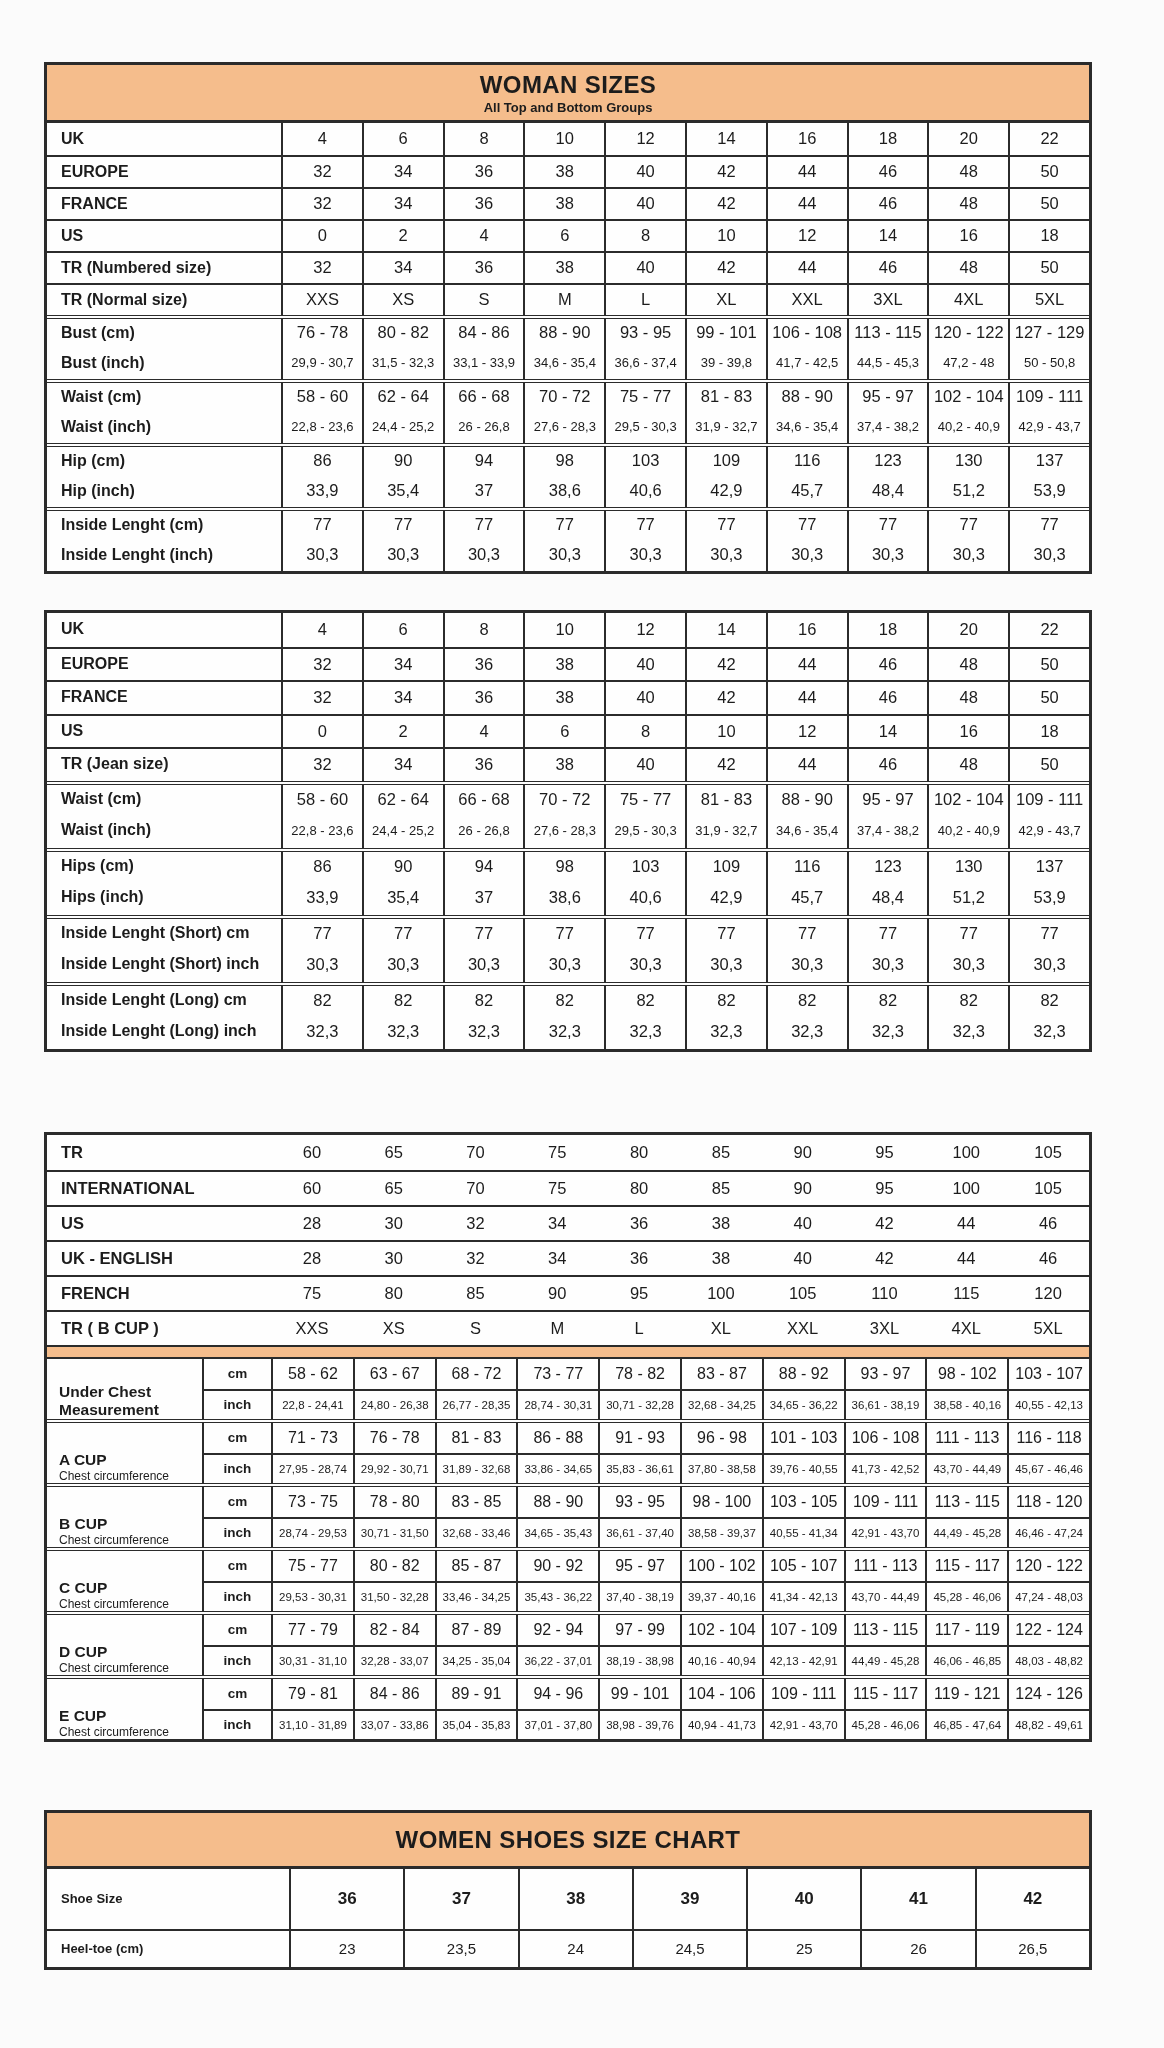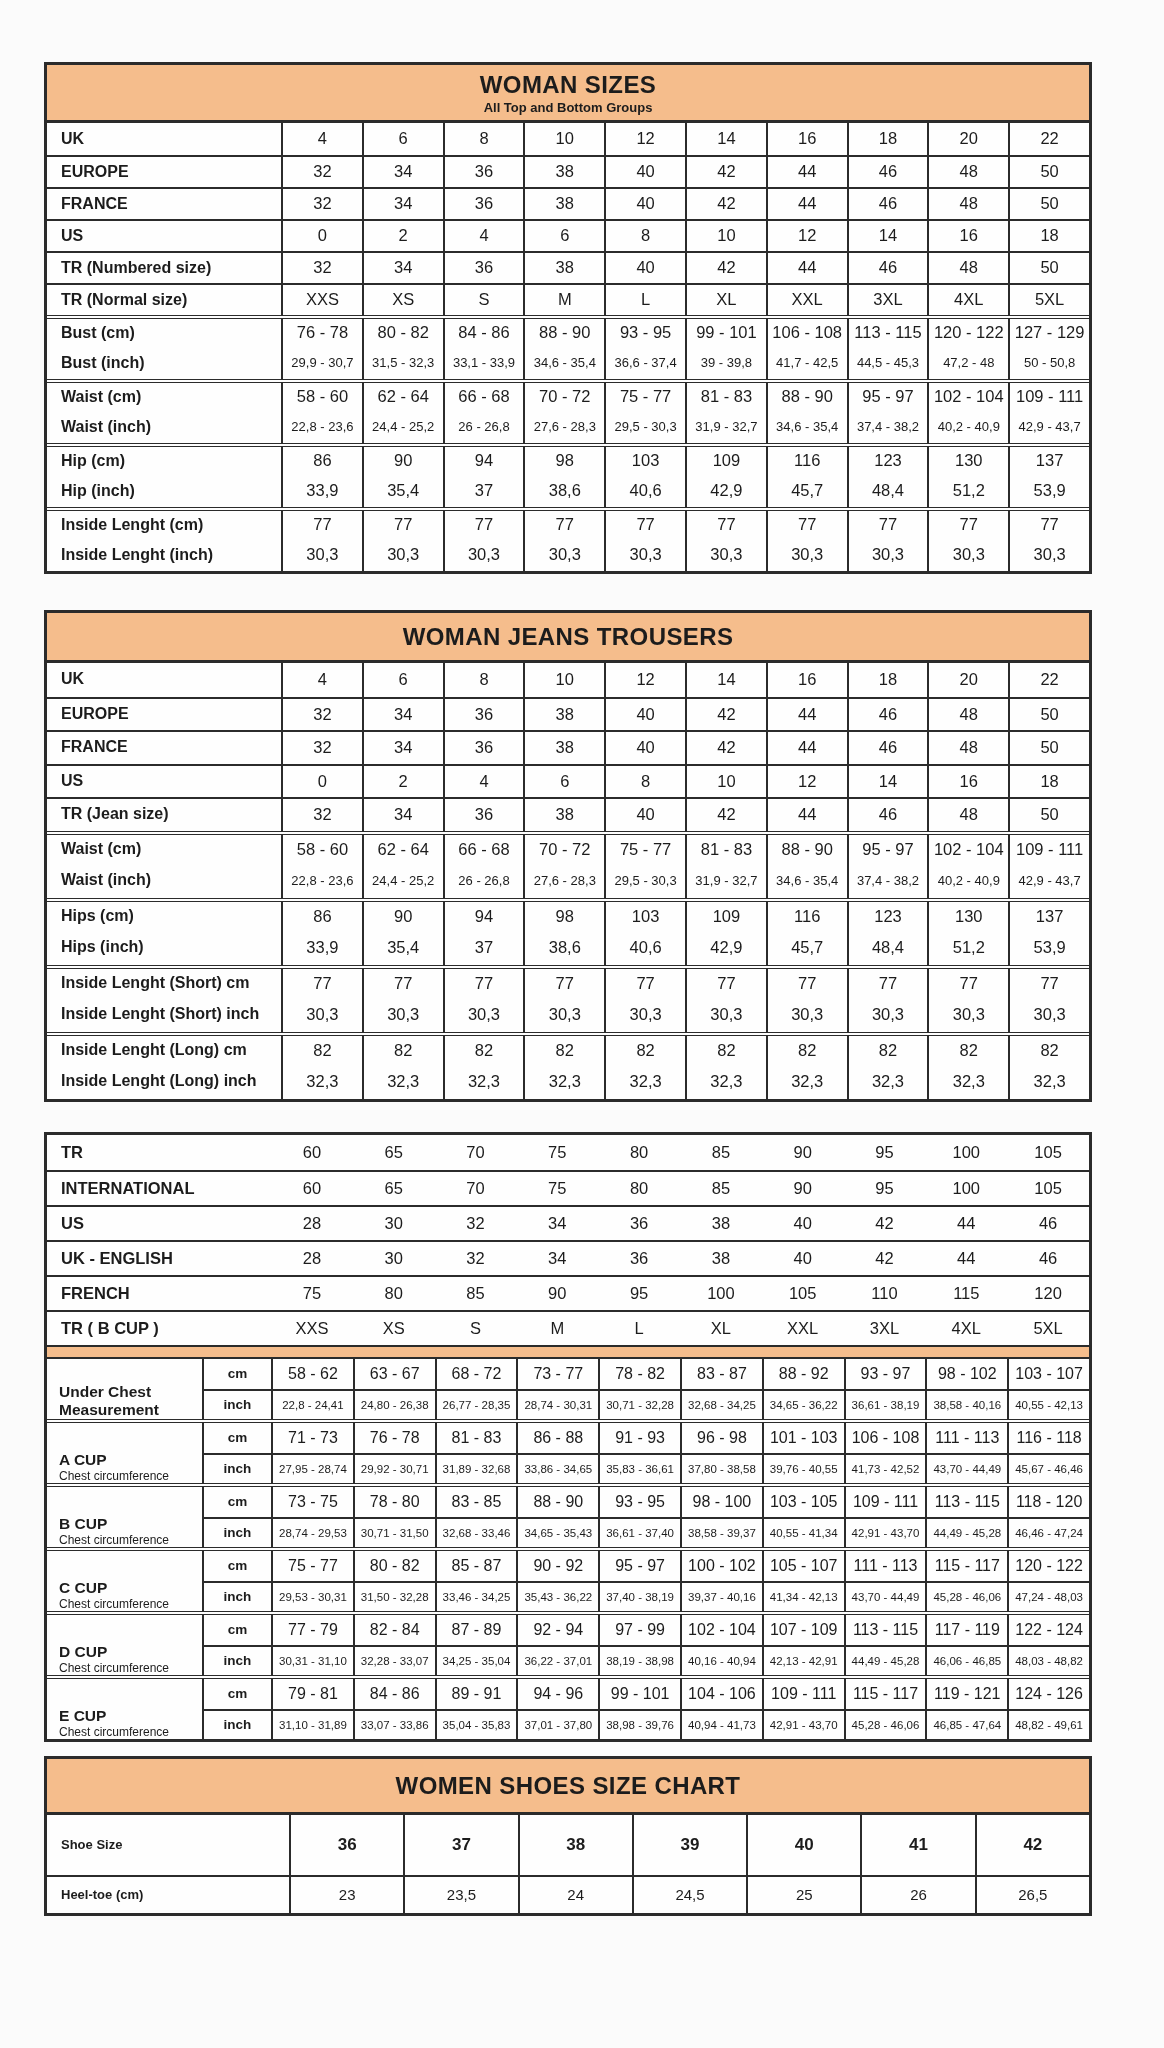--- a/index.html
+++ b/index.html
@@ -1,19 +1,19 @@
 <!DOCTYPE html>
 <html style="--accent: #f5bd8c; --line: #2b2b2b; --page-bg: #fbfbfb;"><head>
 <meta charset="utf-8">
 <style>
   *{box-sizing:border-box;margin:0;padding:0}
   html,body{width:1164px;background:var(--page-bg,#fbfbfb)}
   body{height:2048px;position:relative;font-family:"Liberation Sans",sans-serif;color:#1c1c1c}
   .size-table{position:absolute;left:44px;width:1048px;border:3px solid var(--line,#2b2b2b);background:#fefefe}
-  #tbl1{top:62px}#tbl2{top:610px}#tbl3{top:1132px}#tbl4{top:1756px}
+  #tbl1{top:62px}#tbl2{top:610px}#tbl3{top:1132px}#tbl4{top:1810px}
   .tbl-header{background:var(--accent,#f5bd8c);border-bottom:3px solid var(--line);display:flex;flex-direction:column;align-items:center;justify-content:center;text-align:center}
   #tbl1 .tbl-header{height:58px}#tbl2 .tbl-header{height:50px}#tbl3 .tbl-header{height:54px}#tbl4 .tbl-header{height:56px}
   .tbl-title{font-size:24px;font-weight:bold;letter-spacing:.4px}
   .tbl-subtitle{font-size:13px;font-weight:bold;margin-top:1px}
   .cell{display:flex;align-items:center;justify-content:center;overflow:hidden;line-height:1.05}
   .cell.label{justify-content:flex-start;padding-left:14px;font-weight:bold;font-size:16px;text-align:left}
   
   .trow{display:grid;grid-template-columns:234px repeat(10,1fr)}
   #tbl1 .trow{height:32px}
   #tbl2 .trow{height:33.5px}
@@ -234,23 +234,20 @@
         <div class="cell val">30,3</div>
         <div class="cell val">30,3</div>
         <div class="cell val">30,3</div>
         <div class="cell val">30,3</div>
         <div class="cell val">30,3</div>
       </div>
     </div>
 </section>
 
 <section class="size-table" id="tbl2">
-  <header class="tbl-header">
-    <div class="tbl-title">WOMAN JEANS TROUSERS</div>
-  </header>
   <div id="tbl2-body">
       <div class="trow sep-none v-lg">
         <div class="cell label">UK</div>
         <div class="cell val">4</div>
         <div class="cell val">6</div>
         <div class="cell val">8</div>
         <div class="cell val">10</div>
         <div class="cell val">12</div>
         <div class="cell val">14</div>
         <div class="cell val">16</div>

